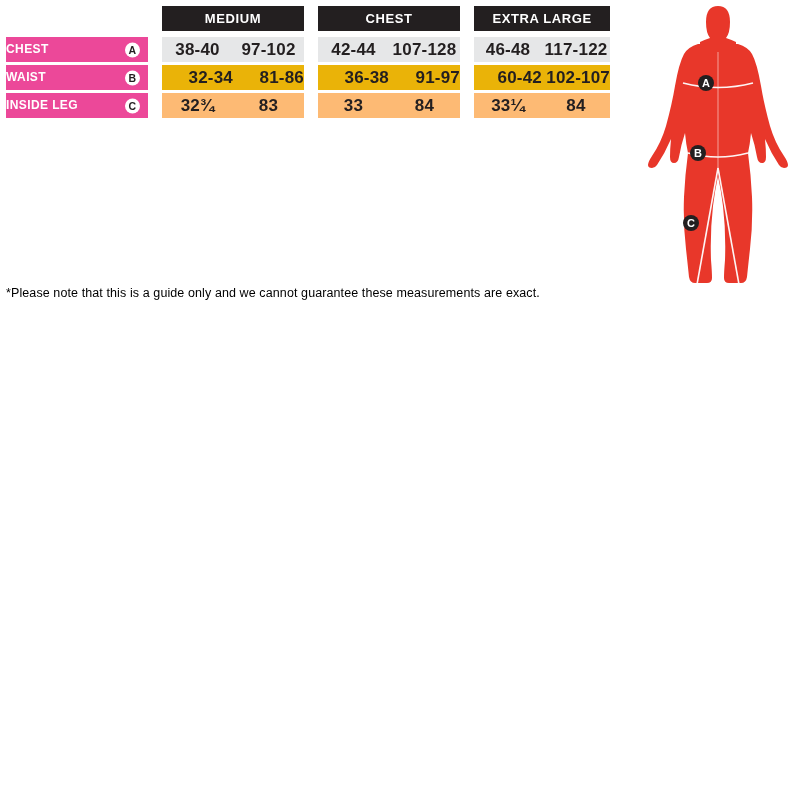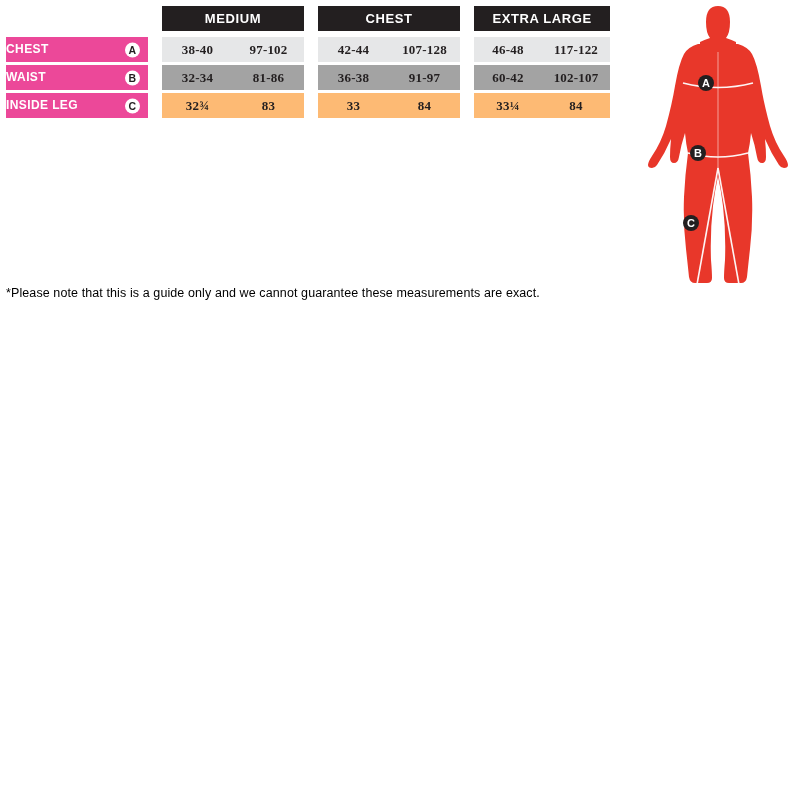--- a/index.html
+++ b/index.html
@@ -90,29 +90,28 @@
     border-radius: 50%;
     background: #ffffff;
     color: #231f20;
     font-size: 10.5px;
     font-weight: bold;
     line-height: 15px;
     text-align: center;
   }
 
   .val {
-    font-size: 13px;
+    font-size: 17px;
     font-weight: bold;
     color: #231f20;
     border-right: 1px solid #ffffff;
-    font-family: Liberation Serif, serif;
   }
   .val.last { border-right: 0; }
   .band-a { background: #e6e7e8; }
-  .band-b { background: #a3a3a3; }
+  .band-b { background: #eab308; text-align: right; }
   .band-c { background: #fdba74; }
   .row-sep { height: 3px; background: #ffffff; }
 
   
   .footnote {
     position: absolute;
     left: 6px;
     top: 286px;
     font-size: 12.5px;
     color: #000000;

